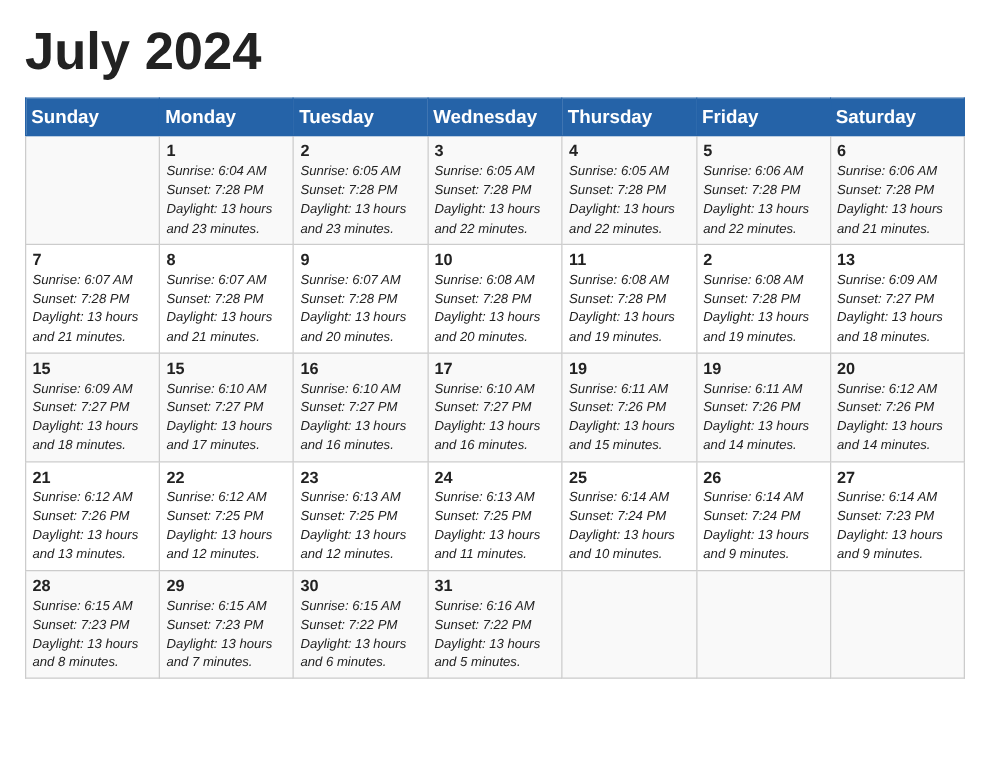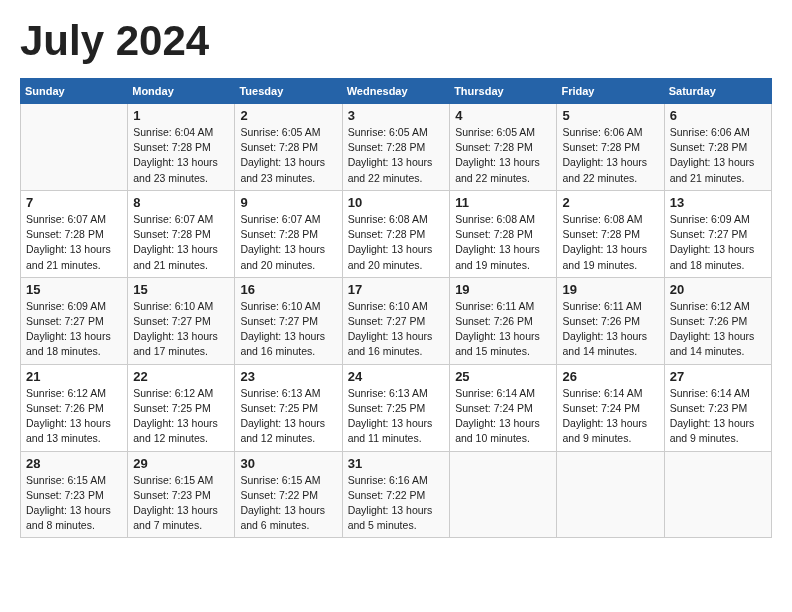--- a/index.html
+++ b/index.html
@@ -51,21 +51,21 @@
     table {
       width: 100%;
       border-collapse: collapse;
       font-size: 11px;
     }
     thead tr th {
       background-color: #2563a8;
       color: #fff;
       padding: 6px 4px;
       text-align: left;
-      font-size: 11px;
+      font-size: 15px;
       font-weight: bold;
       border: 1px solid #2563a8;
     }
     tbody tr td {
       border: 1px solid #ccc;
       padding: 4px 5px;
       vertical-align: top;
       width: 108px;
       min-height: 80px;
       color: #222;
@@ -76,20 +76,21 @@
     .day-num {
       font-weight: bold;
       font-size: 13px;
       display: block;
       margin-bottom: 2px;
     }
     .cell-text {
       font-size: 10.5px;
       line-height: 1.45;
       color: #222;
+      font-style: italic;
     }
     tbody tr:nth-child(odd) td {
       background: #f9f9f9;
     }
     tbody tr:nth-child(even) td {
       background: #fff;
     }
   </style>
 </head>
 <body>

